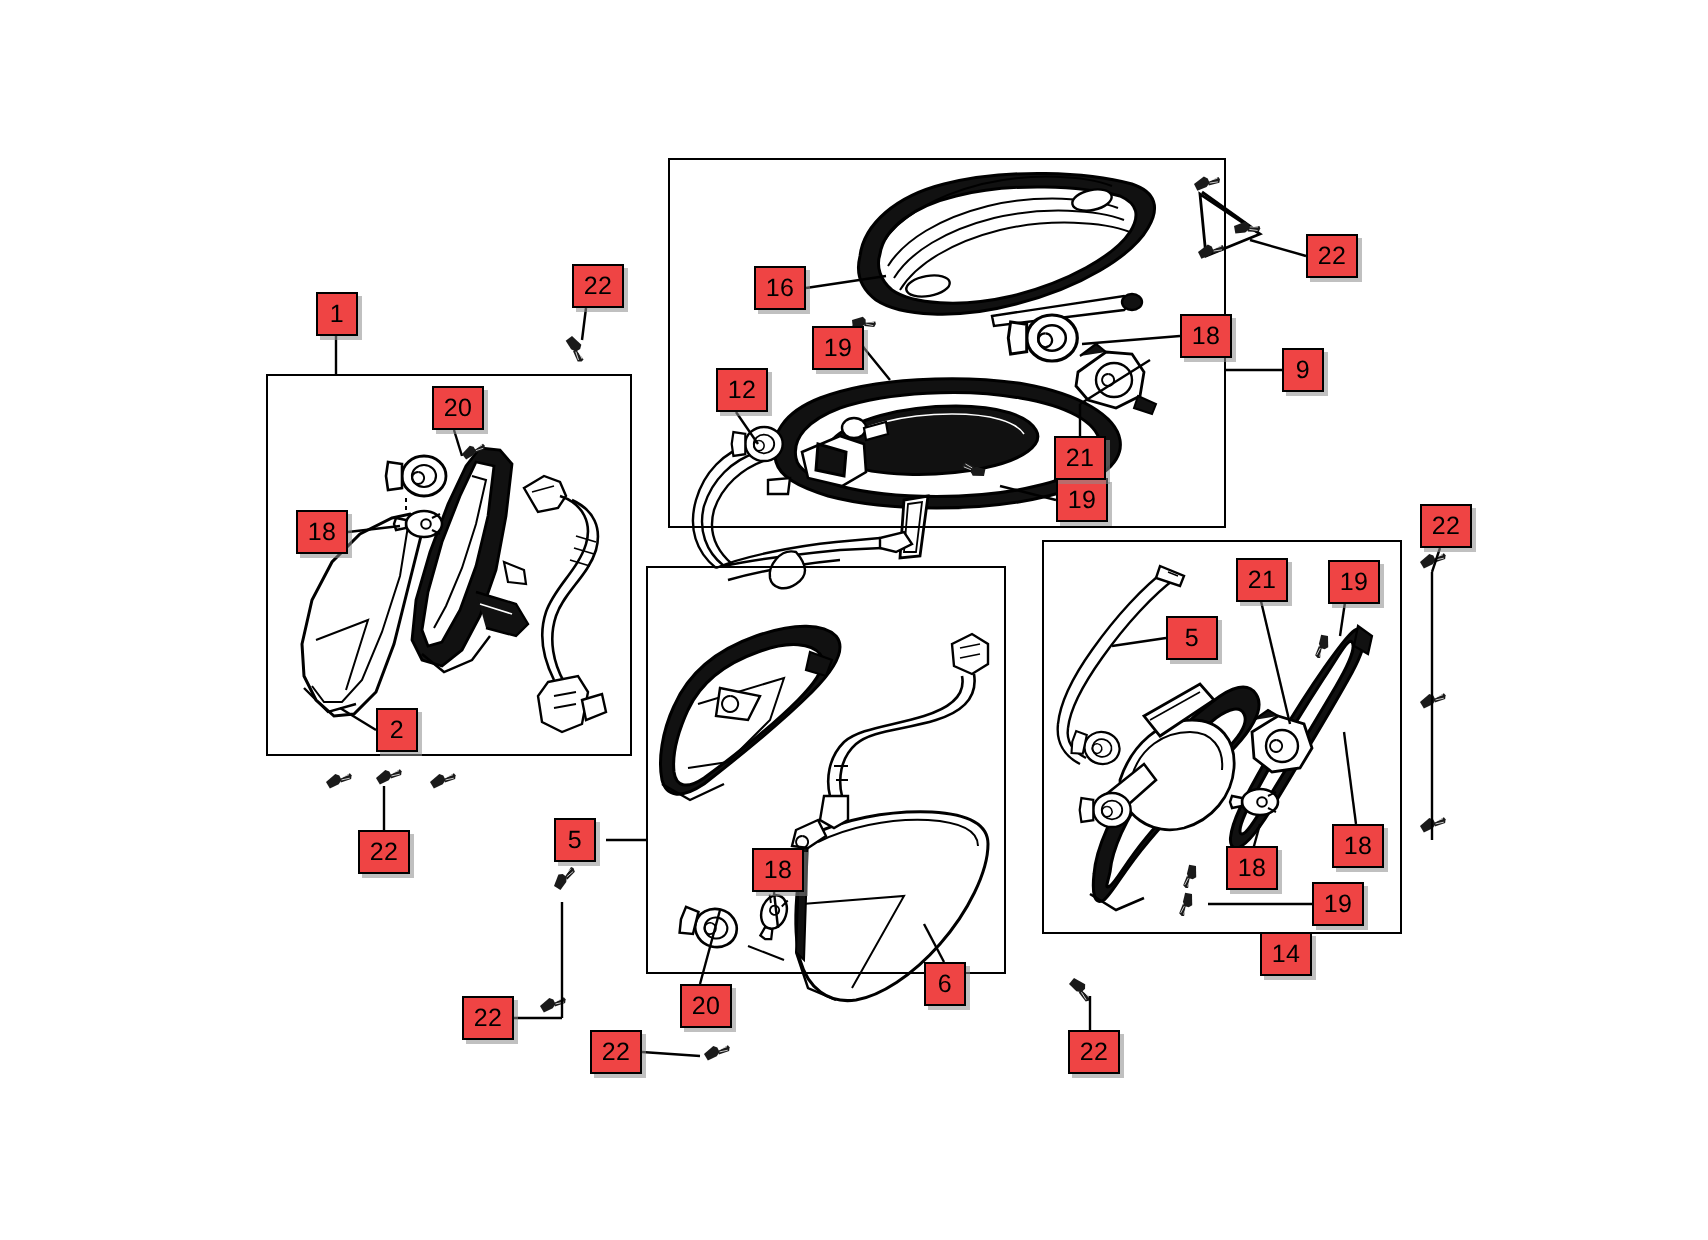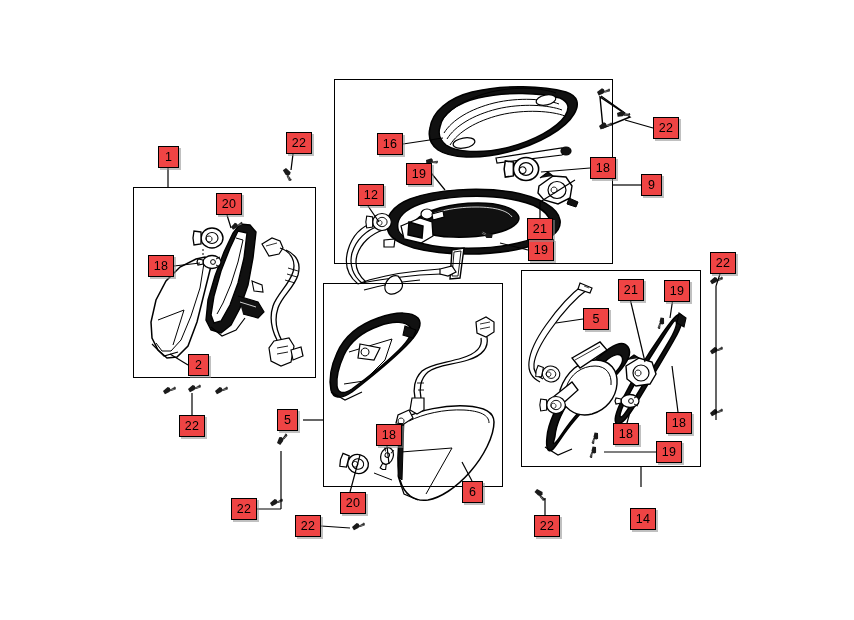--- a/index.html
+++ b/index.html
@@ -418,21 +418,21 @@
   <div class="panel" style="left:323px;top:283px;width:180px;height:204px;"></div>
   <div class="panel" style="left:521px;top:270px;width:180px;height:197px;"></div>
 
   <div class="callout w1" style="left:158px;top:146px;">1</div>
   <div class="callout w1" style="left:188px;top:354px;">2</div>
   <div class="callout w1" style="left:277px;top:409px;">5</div>
   <div class="callout w1" style="left:462px;top:481px;">6</div>
   <div class="callout w1" style="left:641px;top:174px;">9</div>
   <div class="callout w2" style="left:377px;top:133px;">16</div>
   <div class="callout w2" style="left:358px;top:184px;">12</div>
-  <div class="callout w2" style="left:630px;top:508px;">14</div>
+  <div class="callout w2" style="left:630px;top:466px;">14</div>
   <div class="callout w2" style="left:666px;top:412px;">18</div>
   <div class="callout w2" style="left:583px;top:308px;">5</div>
   <div class="callout w2" style="left:148px;top:255px;">18</div>
   <div class="callout w2" style="left:590px;top:157px;">18</div>
   <div class="callout w2" style="left:376px;top:424px;">18</div>
   <div class="callout w2" style="left:613px;top:423px;">18</div>
   <div class="callout w2" style="left:406px;top:163px;">19</div>
   <div class="callout w2" style="left:528px;top:239px;">19</div>
   <div class="callout w2" style="left:664px;top:280px;">19</div>
   <div class="callout w2" style="left:656px;top:441px;">19</div>

